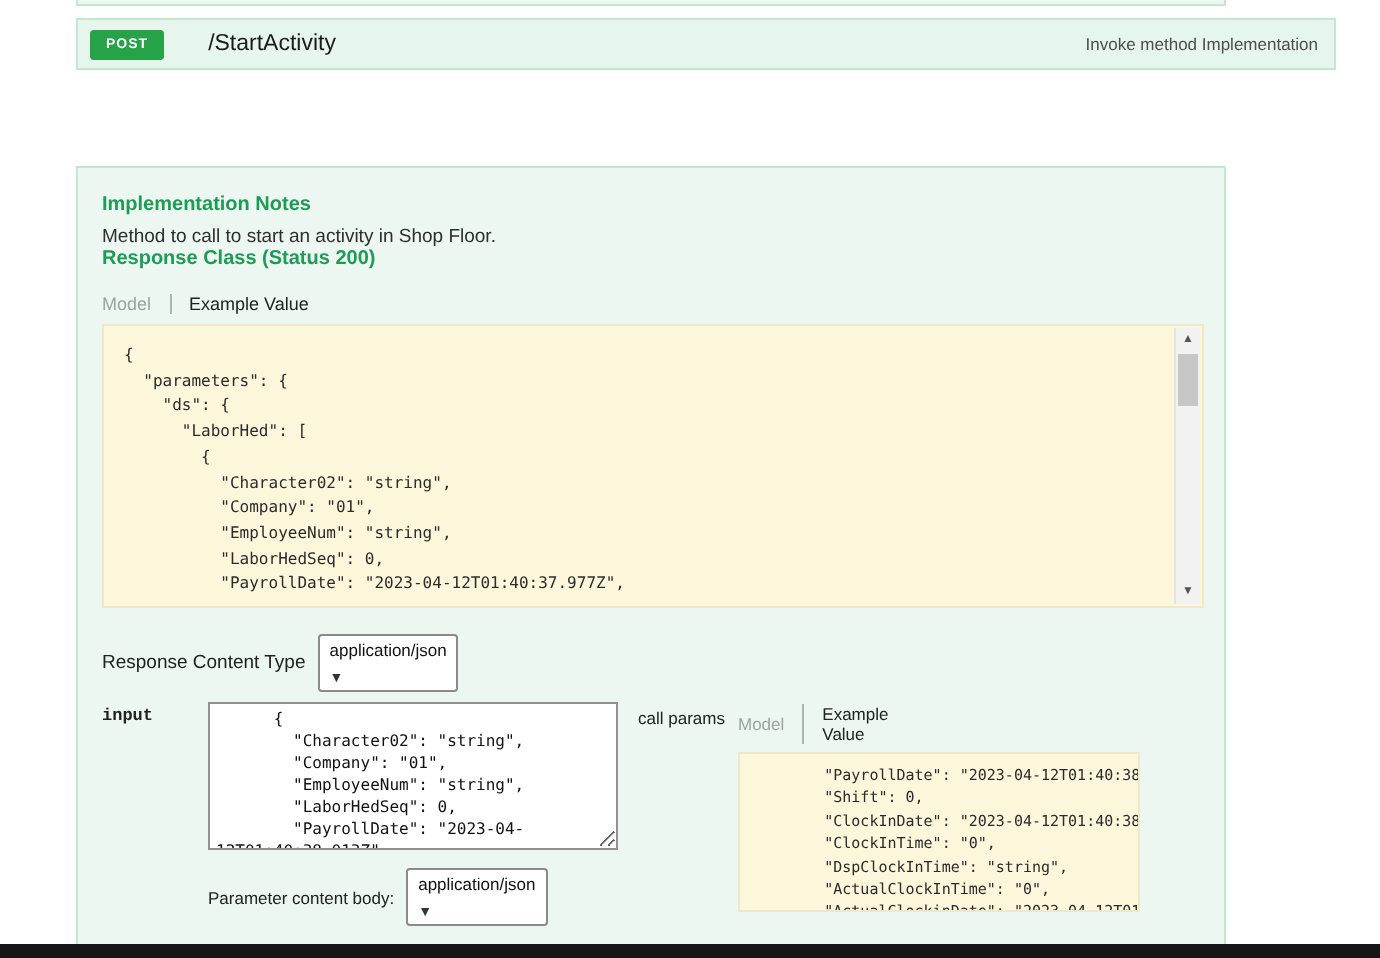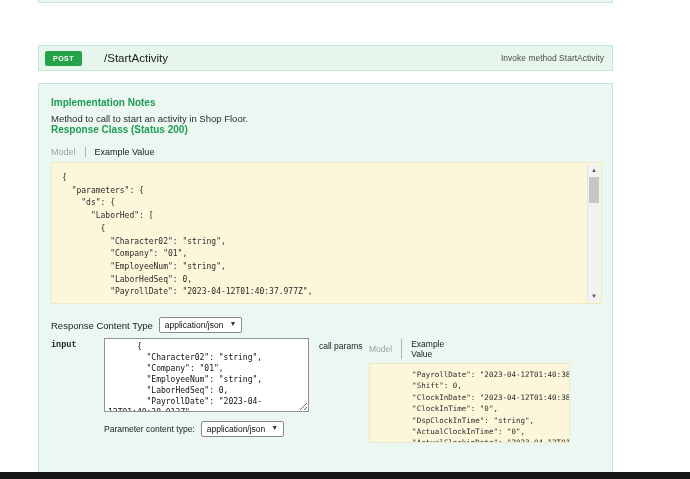--- a/index.html
+++ b/index.html
@@ -8,23 +8,23 @@
     width:690px; height:479px; position:relative; overflow:hidden;
     background:#ffffff; font-family:"Liberation Sans", sans-serif;
   }
   
   .prev-sliver {
     position:absolute; left:38px; top:0; width:575px; height:3px;
     background:#ebf7f0; border:1px solid #c3e8d1; border-top:none;
   }
   
   .op-header {
-    position:absolute; left:38px; top:9px; width:575px; height:26px;
+    position:absolute; left:38px; top:9px; width:630px; height:26px;
     background:#e7f6ec; border:1px solid #c3e8d1;
-    display:flex; align-items:center; cursor:pointer;margin-top:36px;
+    display:flex; align-items:center; cursor:pointer;
   }
   .post-badge {
     margin-left:6px; background:#26a248; color:#fff; font-size:7px;
     font-weight:bold; letter-spacing:.5px; padding:4px 8px; border-radius:2px;
   }
   .op-path { margin-left:22px; font-size:11.5px; color:#1b1b1b; }
   .op-invoke { margin-left:auto; margin-right:8px; font-size:8.5px; color:#4d4d4d; }
   
   .op-content {
     position:absolute; left:38px; top:39px; width:575px; height:433px;
@@ -58,21 +58,21 @@
     font-size:6px; display:flex; align-items:center; justify-content:center; cursor:pointer;
   }
   .vscroll .arrow.up { top:0; }
   .vscroll .arrow.down { bottom:0; }
   .vscroll .thumb { position:absolute; left:1px; top:13px; width:10px; height:26px; background:#c7c7c7; cursor:pointer; }
   
   .rct-row { margin-top:13px; display:flex; align-items:center; font-size:9.5px; color:#222; }
   .select-box {
     display:inline-flex; align-items:flex-start; margin-left:6px; background:#fff;
     border:1px solid #8a8a8a; border-radius:2px; padding:2px 5px; font-size:8.5px;
-    color:#111; cursor:pointer; gap:6px;
+    color:#111; cursor:pointer; gap:6px;flex-direction:column;
   }
   .chev { font-size:7px; color:#333; line-height:1; }
   
   .params-h { margin-top:11px; }
   .ptable-head {
     display:grid; grid-template-columns:53px 215px 50px 44px 1fr;
     margin-top:7px; font-size:8.5px; color:#555; align-items:center;
     padding-bottom:4px; border-bottom:1px solid #9b9b9b;
   }
   .ptable-row {
@@ -98,21 +98,21 @@
   .bottom-bar { position:absolute; left:0; top:472px; width:690px; height:7px; background:#161616; }
 </style>
 </head>
 <body>
 
 <div class="prev-sliver"></div>
 
 <div class="op-header">
   <span class="post-badge">POST</span>
   <span class="op-path">/StartActivity</span>
-  <span class="op-invoke">Invoke method StartActivity</span>
+  <span class="op-invoke">Invoke method Implementation</span>
 </div>
 
 <div class="op-content">
 
   <h4 class="green-h">Implementation Notes</h4>
   <p class="body-text">Method to call to start an activity in Shop Floor.</p>
 
   <h4 class="green-h mt16">Response Class (Status 200)</h4>
 
   <div class="tabs">
@@ -152,21 +152,21 @@
     <span class="pname">input</span>
 
     <div class="pvalue">
       <textarea spellcheck="false" style="">      {
         "Character02": "string",
         "Company": "01",
         "EmployeeNum": "string",
         "LaborHedSeq": 0,
         "PayrollDate": "2023-04-12T01:40:38.013Z",</textarea>
       <div class="pct-row">
-        <span>Parameter content type:</span>
+        <span>Parameter content body:</span>
         <span class="select-box">
           <span>application/json</span>
           <span class="chev">▼</span>
         </span>
       </div>
     </div>
 
     <span class="pdesc">call params</span>
 
     <div>

